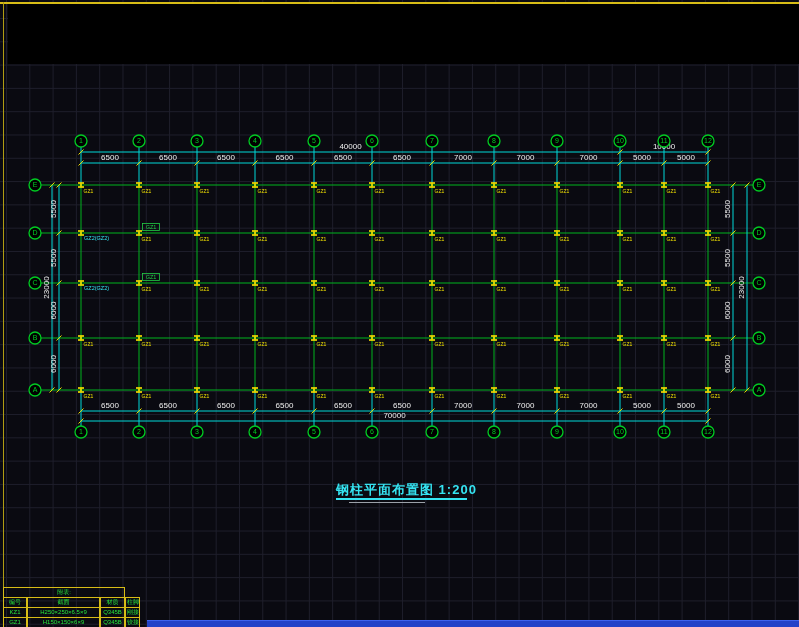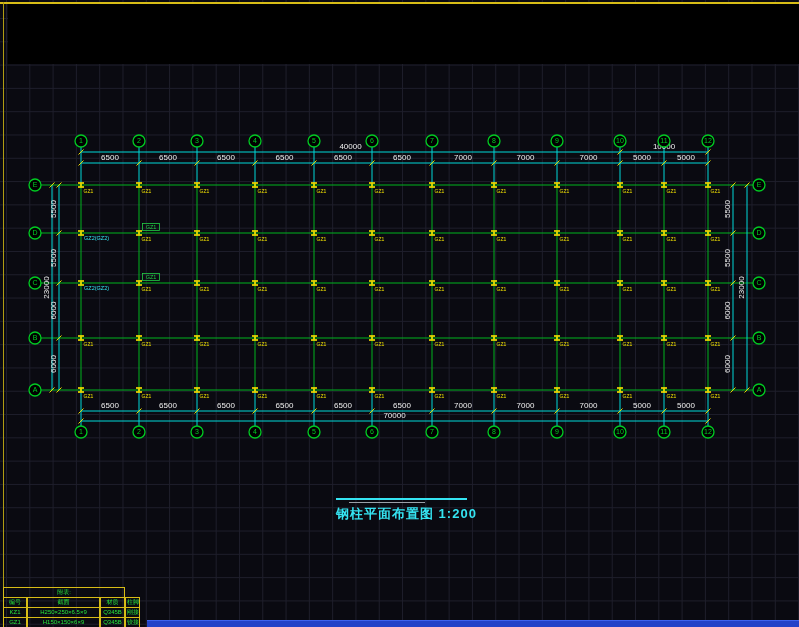--- a/index.html
+++ b/index.html
@@ -11,21 +11,21 @@
       linear-gradient(to bottom,#1e1e2b 1px,transparent 1px);
     background-size:23.3px 23.3px;
     background-position:6px 18px;
     font-family:"Liberation Sans",sans-serif;
   }
   #top-band{position:absolute;left:8px;top:4px;width:791px;height:60px;background:#000;}
   #border-top{position:absolute;left:0;top:2px;width:799px;height:2px;background:#d7bc16;}
   #border-left{position:absolute;left:3px;top:2px;width:1px;height:625px;background:#b09c12;}
   #plan-svg{position:absolute;left:0;top:0;}
   #drawing-title{
-    position:absolute;left:336px;top:505px;width:140px;
+    position:absolute;left:336px;top:481px;width:140px;
     color:#35e4f2;font-size:13px;font-weight:bold;letter-spacing:1px;white-space:nowrap;
   }
   #title-underline{position:absolute;left:336px;top:498px;width:131px;height:2px;background:#35e4f2;}
   #title-underline2{position:absolute;left:349px;top:502px;width:76px;height:1px;background:#9aa0a8;}
   #schedule{position:absolute;left:3px;top:587px;width:141px;color:#27e23c;font-size:6px;line-height:8px;}
   #schedule .cap{
     width:120px;height:9px;border:1px solid #d7bc16;text-align:center;overflow:hidden;white-space:nowrap;
   }
   #schedule .grid{display:grid;grid-template-columns:24px 73px 25px 15px;}
   #schedule .grid div{

